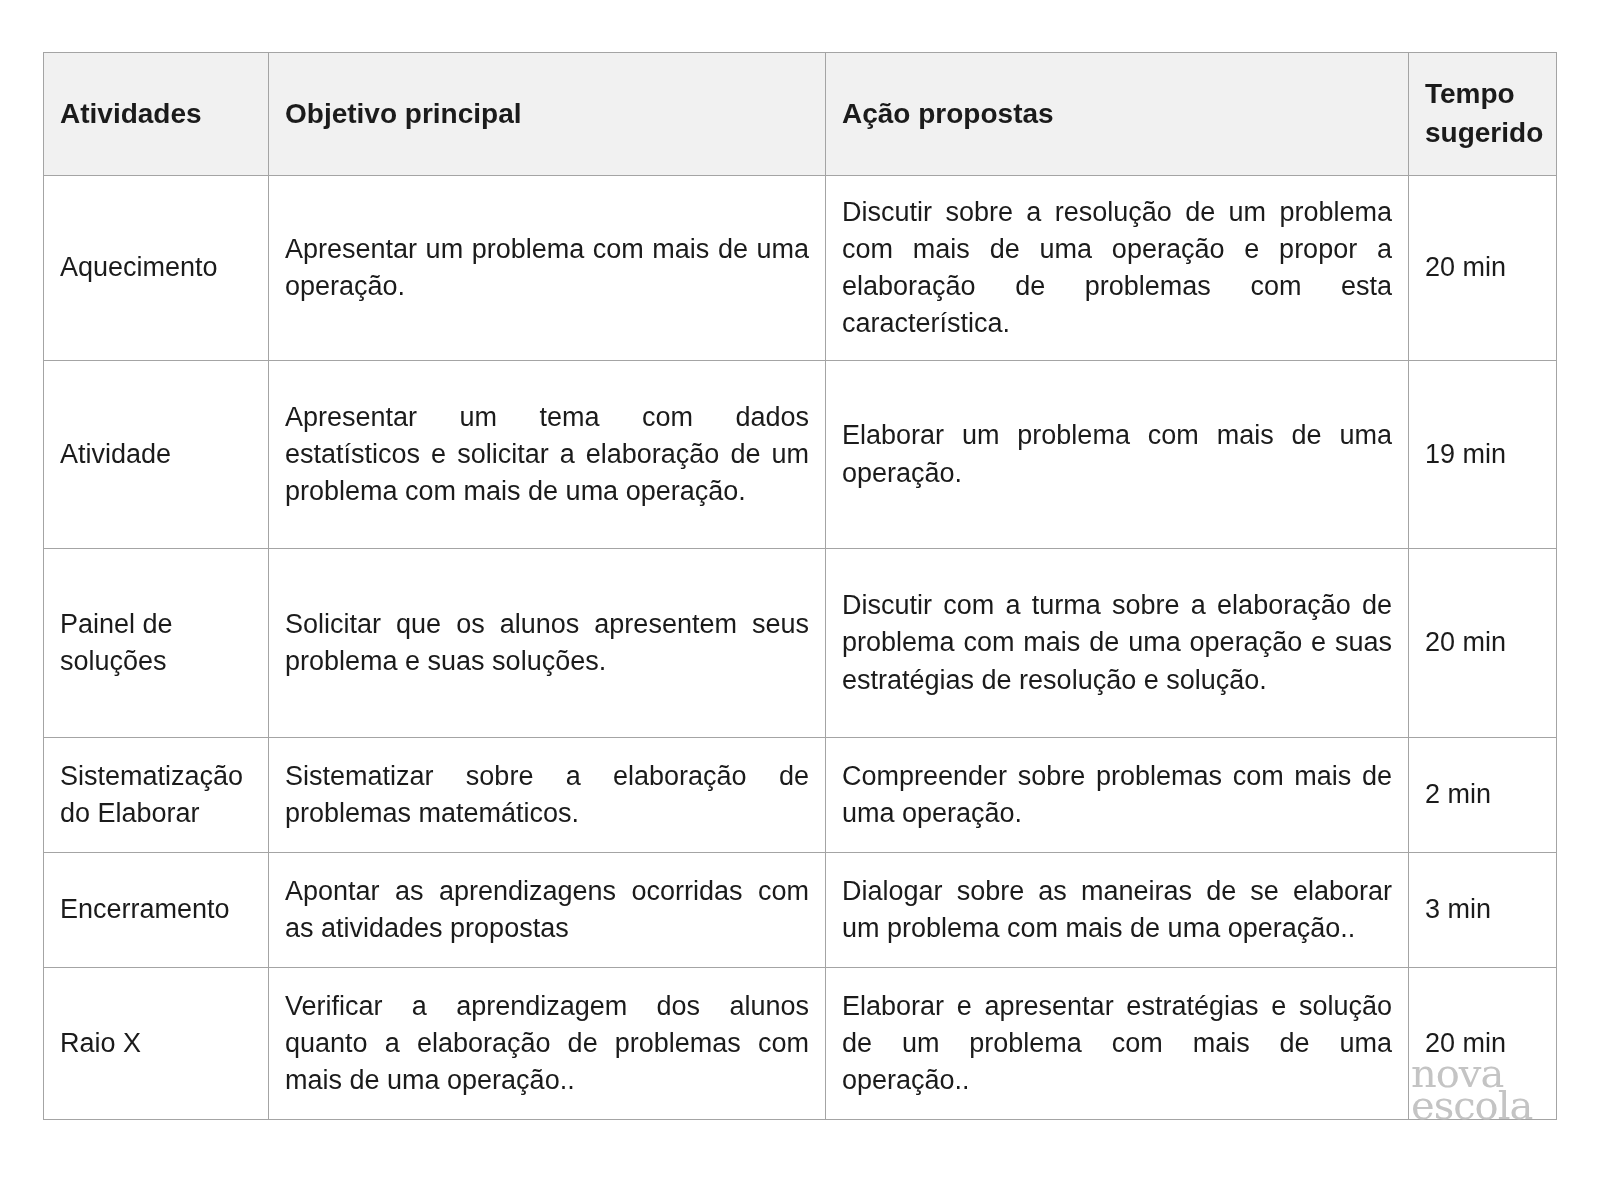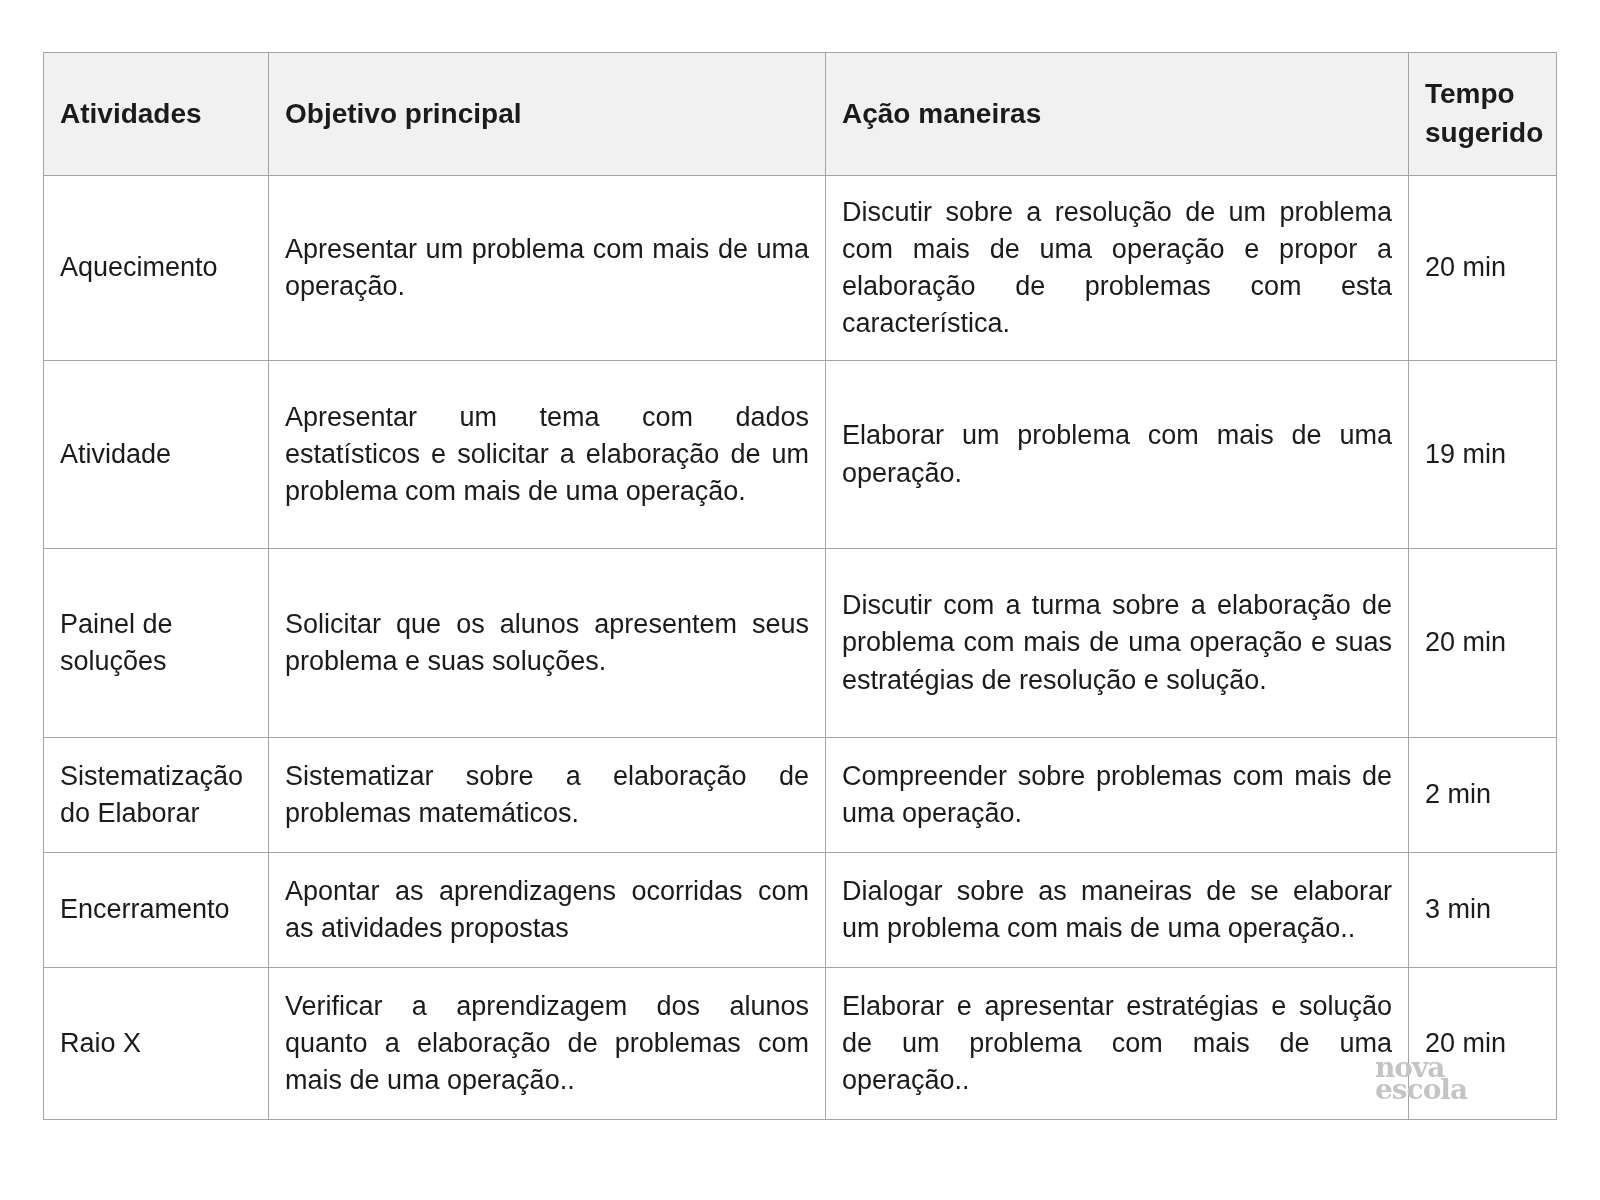--- a/index.html
+++ b/index.html
@@ -49,25 +49,25 @@
   tr.h-r2 { height: 188px; }
   tr.h-r3 { height: 189px; }
   tr.h-r4 { height: 115px; }
   tr.h-r5 { height: 115px; }
   tr.h-r6 { height: 152px; }
   td.c-ativ { text-align: left; }
   td.c-just { text-align: justify; }
   td.c-tempo { text-align: left; padding-left: 14px; }
   .watermark {
     position: absolute;
-    left: 1375px;
+    left: 1411px;
     top: 1057px;
     font-family: "DejaVu Serif", serif;
-    font-weight: bold;
-    font-size: 28px;
+    font-weight: normal;
+    font-size: 40px;
     line-height: 0.80;
     letter-spacing: -1px;
     color: #c4c4c4;
     user-select: none;
     pointer-events: none;
   }
 </style>
 </head>
 <body>
 
@@ -77,21 +77,21 @@
     <colgroup>
       <col style="width:225px">
       <col style="width:557px">
       <col style="width:583px">
       <col style="width:148px">
     </colgroup>
     <thead>
       <tr class="h-header">
         <th>Atividades</th>
         <th>Objetivo principal</th>
-        <th>Ação maneiras</th>
+        <th>Ação propostas</th>
         <th>Tempo sugerido</th>
       </tr>
     </thead>
     <tbody>
       <tr class="h-r1">
         <td class="c-ativ">Aquecimento</td>
         <td class="c-just">Apresentar um problema com mais de uma operação.</td>
         <td class="c-just">Discutir sobre a resolução de um problema com mais de uma operação e propor a elaboração de problemas com esta característica.</td>
         <td class="c-tempo">20 min</td>
       </tr>

